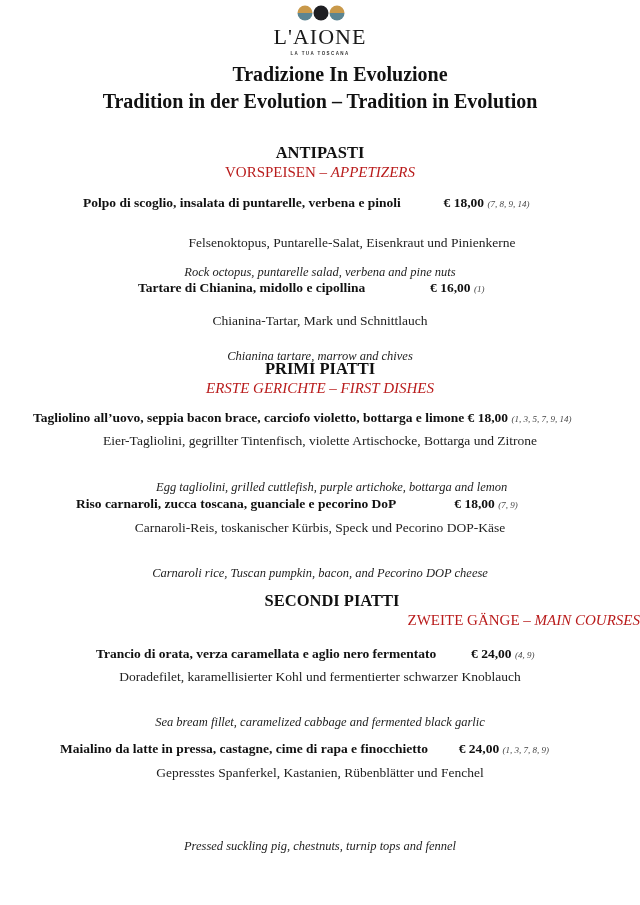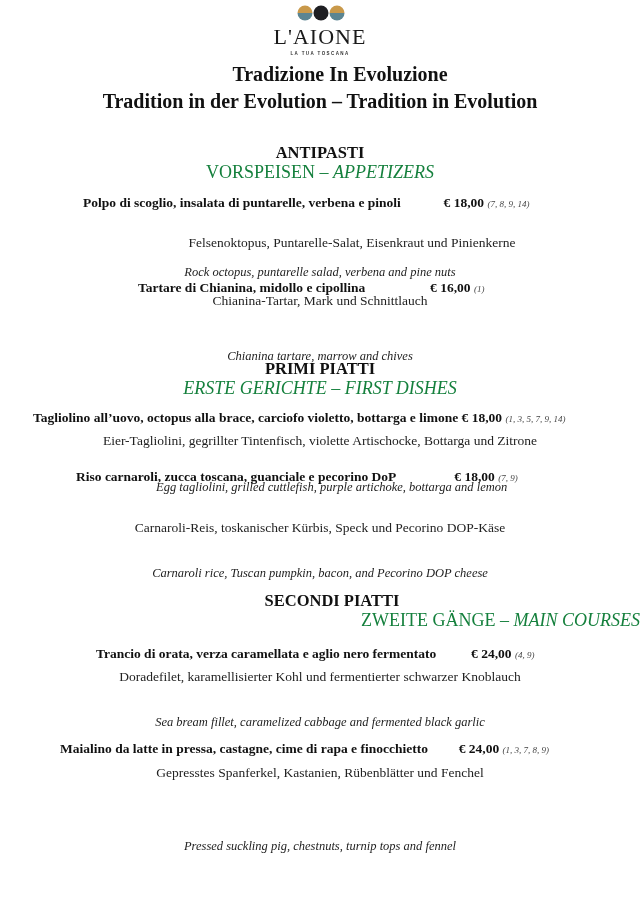--- a/index.html
+++ b/index.html
@@ -50,23 +50,23 @@
       line-height: 24px;
       color: #111;
     }
 
     .section-title {
       font-weight: bold;
       font-size: 16.5px;
       line-height: 20px;
     }
     .section-sub {
-      font-size: 18px;
+      font-size: 15px;
       line-height: 16px;
-      color: #15803d;
+      color: #b91c1c;
     }
     .section-sub i { font-style: italic; }
 
     .dish-line {
       position: absolute;
       white-space: nowrap;
       font-size: 13.5px;
       line-height: 18px;
       font-weight: bold;
     }
@@ -132,35 +132,35 @@
 </div>
 <div class="abs center de-line" style="top:234px;margin-left:32px;">Felsenoktopus, Puntarelle-Salat, Eisenkraut und Pinienkerne</div>
 <div class="abs center en-line" style="top:242px;">Rock octopus, puntarelle salad, verbena and pine nuts</div>
 
 <div class="dish-line" style="top:279px; left:138px;">
   <span>Tartare di Chianina, midollo e cipollina</span>
   <span style="display:inline-block;width:58px;"></span>
   <span class="price">€ 16,00</span>
   <span class="allergens">(1)</span>
 </div>
-<div class="abs center de-line" style="top:292px;text-align:center;">Chianina-Tartar, Mark und Schnittlauch</div>
+<div class="abs center de-line" style="top:312px;text-align:center;">Chianina-Tartar, Mark und Schnittlauch</div>
 <div class="abs center en-line" style="top:326px;">Chianina tartare, marrow and chives</div>
 
 <div class="abs center section-title" style="top:359px;">PRIMI PIATTI</div>
 <div class="abs center section-sub" style="top:380px; font-style:italic;">ERSTE GERICHTE – FIRST DISHES</div>
 
 <div class="dish-line" style="top:409px; left:33px;">
-  <span>Tagliolino all’uovo, octopus alla brace, carciofo violetto, bottarga e limone</span>
+  <span>Tagliolino all’uovo, seppia bacon brace, carciofo violetto, bottarga e limone</span>
   <span class="price">€ 18,00</span>
   <span class="allergens">(1, 3, 5, 7, 9, 14)</span>
 </div>
 <div class="abs center de-line" style="top:432px;">Eier-Tagliolini, gegrillter Tintenfisch, violette Artischocke, Bottarga und Zitrone</div>
 <div class="abs en-line" style="top:457px; left:156px; white-space:nowrap;">Egg tagliolini, grilled cuttlefish, purple artichoke, bottarga and lemon</div>
 
-<div class="dish-line" style="top:468px; left:76px;">
+<div class="dish-line" style="top:495px; left:76px;">
   <span>Riso carnaroli, zucca toscana, guanciale e pecorino DoP</span>
   <span style="display:inline-block;width:52px;"></span>
   <span class="price">€ 18,00</span>
   <span class="allergens">(7, 9)</span>
 </div>
 <div class="abs center de-line" style="top:519px;">Carnaroli-Reis, toskanischer Kürbis, Speck und Pecorino DOP-Käse</div>
 <div class="abs center en-line" style="top:543px;">Carnaroli rice, Tuscan pumpkin, bacon, and Pecorino DOP cheese</div>
 
 <div class="abs center section-title" style="top:591px;margin-left:12px;">SECONDI PIATTI</div>
 <div class="abs center section-sub" style="top:612px;text-align:right;">

